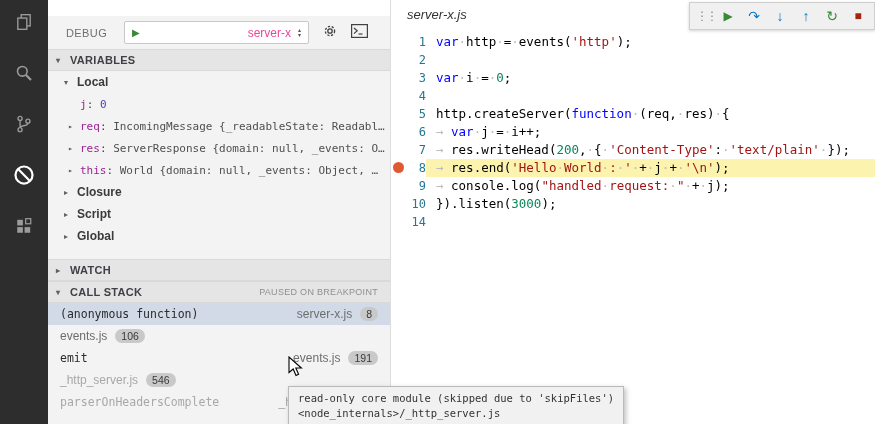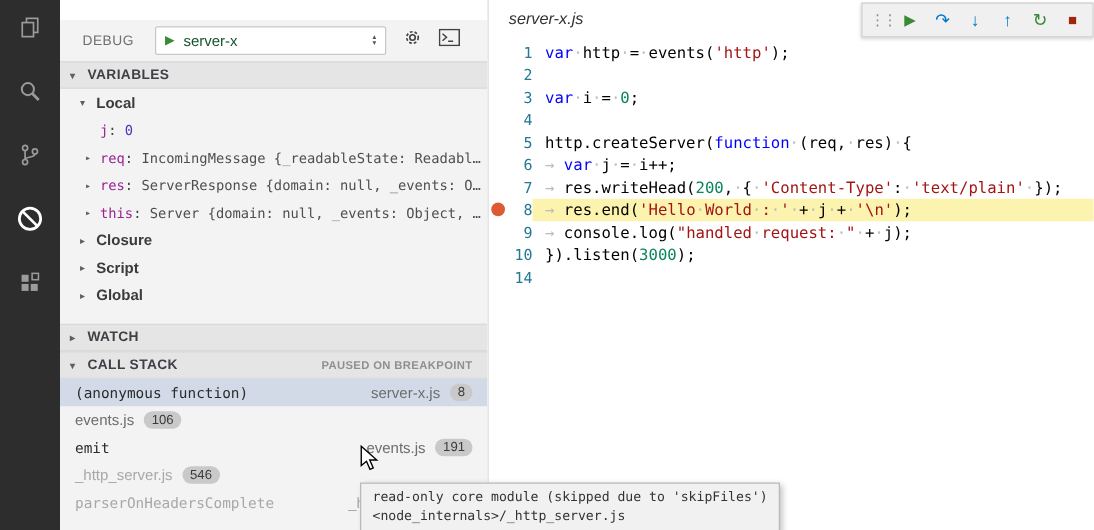--- a/index.html
+++ b/index.html
@@ -13,30 +13,30 @@
   .ab-item.active { color:#ffffff; }
   .ab-item svg { display:block; }
 
   
   .sidebar { position:absolute; left:48px; top:16px; width:342px; height:100%; background:#f3f3f3; overflow:hidden; }
   .sidebar-header { height:33px; display:flex; align-items:center; padding:0 10px 0 18px; }
   .debug-title { font-size:11px; color:#6f6f6f; width:58px; letter-spacing:.4px; }
   .config-picker { width:185px; height:23px; background:#fff; border:1px solid #c8c8c8; border-radius:2px;
                    display:flex; align-items:center; padding:0 7px; gap:7px; cursor:pointer; }
   .play-icon { color:#388a34; font-size:10px; line-height:1; }
-  .config-name { font-size:12px; color:#14532d; flex:1; }
+  .config-name { font-size:12px; color:#ec4899; flex:1;text-align:right; }
   .chooser { display:flex; flex-direction:column; line-height:5px; font-size:6px; color:#555; }
   .chooser i { font-style:normal; }
   .hdr-btn { margin-left:13px; color:#424242; display:flex; cursor:pointer; }
 
   .section-header { height:22px; background:#e5e5e5; border-top:1px solid #d9d9d9; border-bottom:1px solid #d9d9d9;
                     display:flex; align-items:center; padding:0 12px 0 8px; font-size:11px; font-weight:bold;
                     color:#3f3f46; letter-spacing:.3px; cursor:pointer; }
   .section-header .chev { width:14px; font-size:8px; color:#5f5f5f; }
-  .cs-status { margin-left:auto; font-size:9px; font-weight:bold; color:#8f8f8f; }
+  .cs-status { margin-left:auto; font-size:9px; font-weight:normal; color:#8f8f8f; }
 
   .scope-row { height:22px; display:flex; align-items:center; padding-left:16px; font-size:12px; font-weight:bold; color:#3b3b3b; cursor:pointer; }
   .scope-row .chev { width:13px; font-size:8px; color:#5f5f5f; font-weight:normal; }
   .var-row { height:22px; display:flex; align-items:center; padding-left:20px;
              font-family:"DejaVu Sans Mono",monospace; font-size:11px; white-space:nowrap; overflow:hidden; cursor:pointer; }
   .var-row .chev { width:12px; font-size:8px; color:#5f5f5f; flex:none; }
   .var-name { color:#9b2393; }
   .var-sep { color:#424242; white-space:pre; }
   .var-value { color:#4f4f4f; overflow:hidden; }
   .var-value.num { color:#4a3bbf; }
@@ -187,21 +187,21 @@
     <span class="chev" data-name="chevron-icon">▸</span>
     <span class="var-name" data-name="variable-name">res</span>
           <span class="var-sep" data-name="variable-separator">: </span>
           <span class="var-value" data-name="variable-value">ServerResponse {domain: null, _events: O…</span>
   </div>
 
   <div class="var-row" data-name="variable-row">
     <span class="chev" data-name="chevron-icon">▸</span>
     <span class="var-name" data-name="variable-name">this</span>
           <span class="var-sep" data-name="variable-separator">: </span>
-          <span class="var-value" data-name="variable-value">Server {domain: null, _events: Object, …</span>
+          <span class="var-value" data-name="variable-value">World {domain: null, _events: Object, …</span>
   </div>
 
   <div class="scope-row" data-name="variable-scope-row">
     <span class="chev" data-name="chevron-icon">▸</span>
     <span class="scope-label" data-name="scope-label">Closure</span>
   </div>
 
   <div class="scope-row" data-name="variable-scope-row">
     <span class="chev" data-name="chevron-icon">▸</span>
     <span class="scope-label" data-name="scope-label">Script</span>

